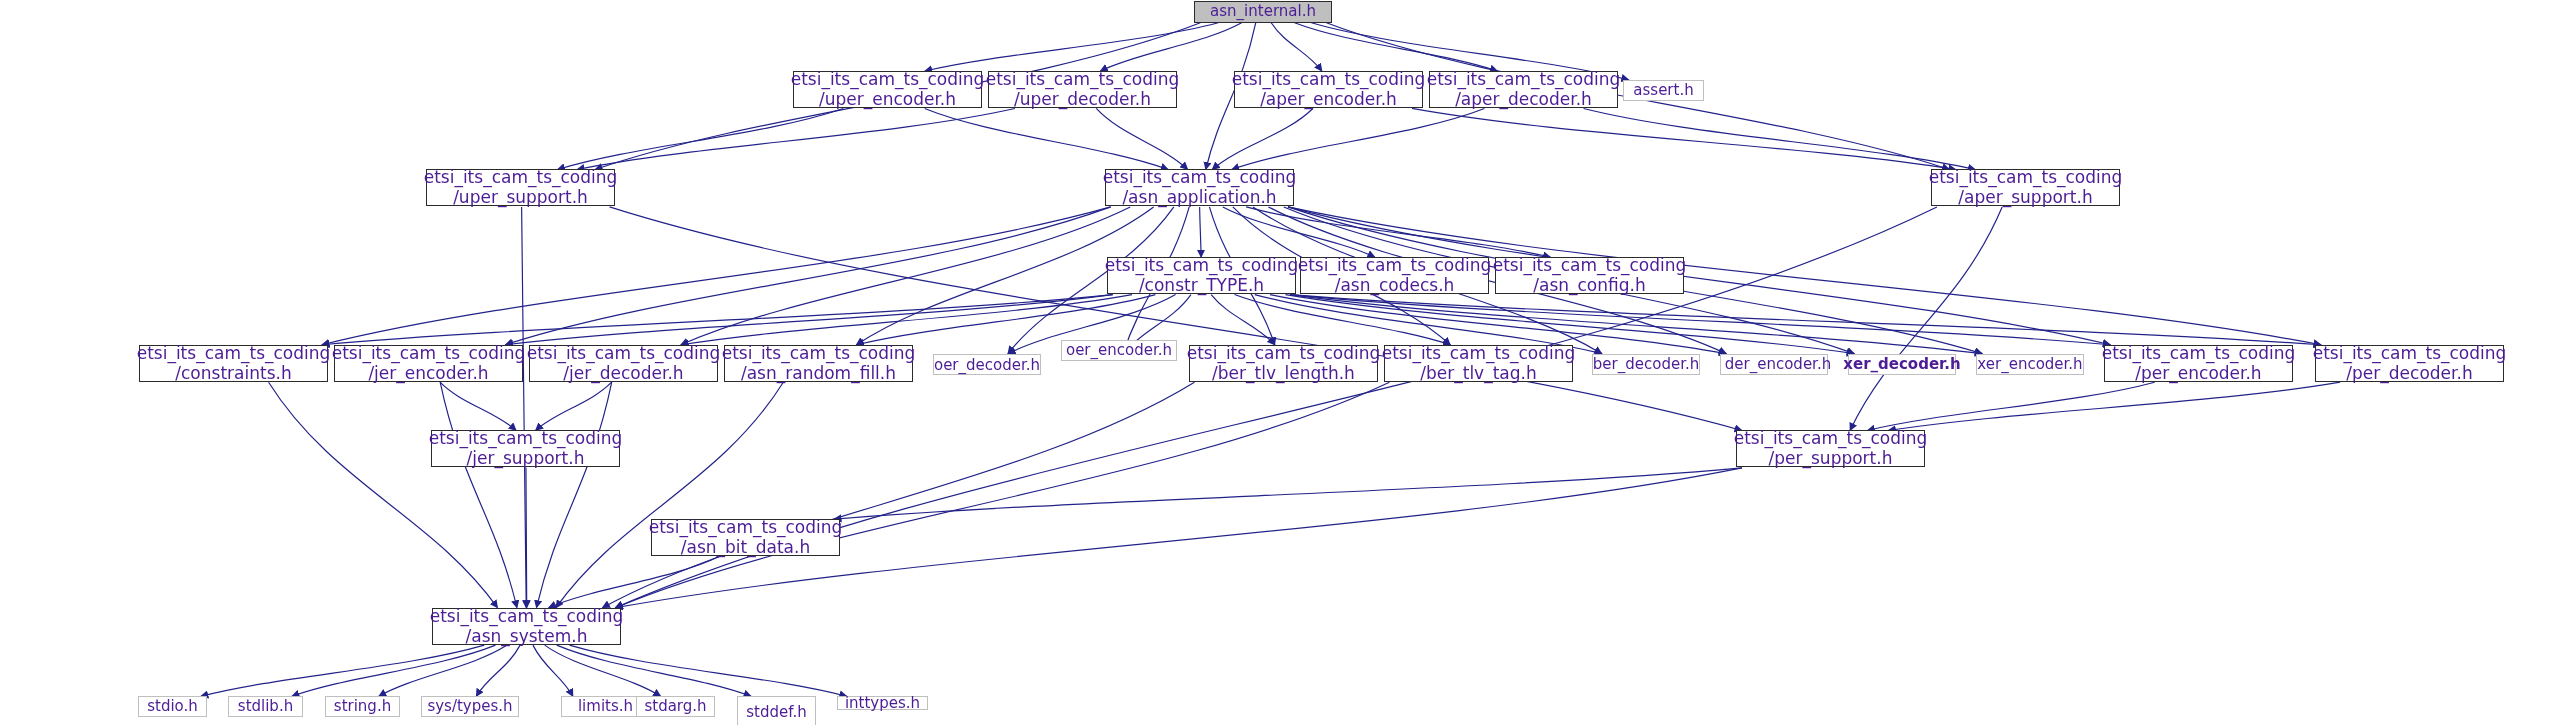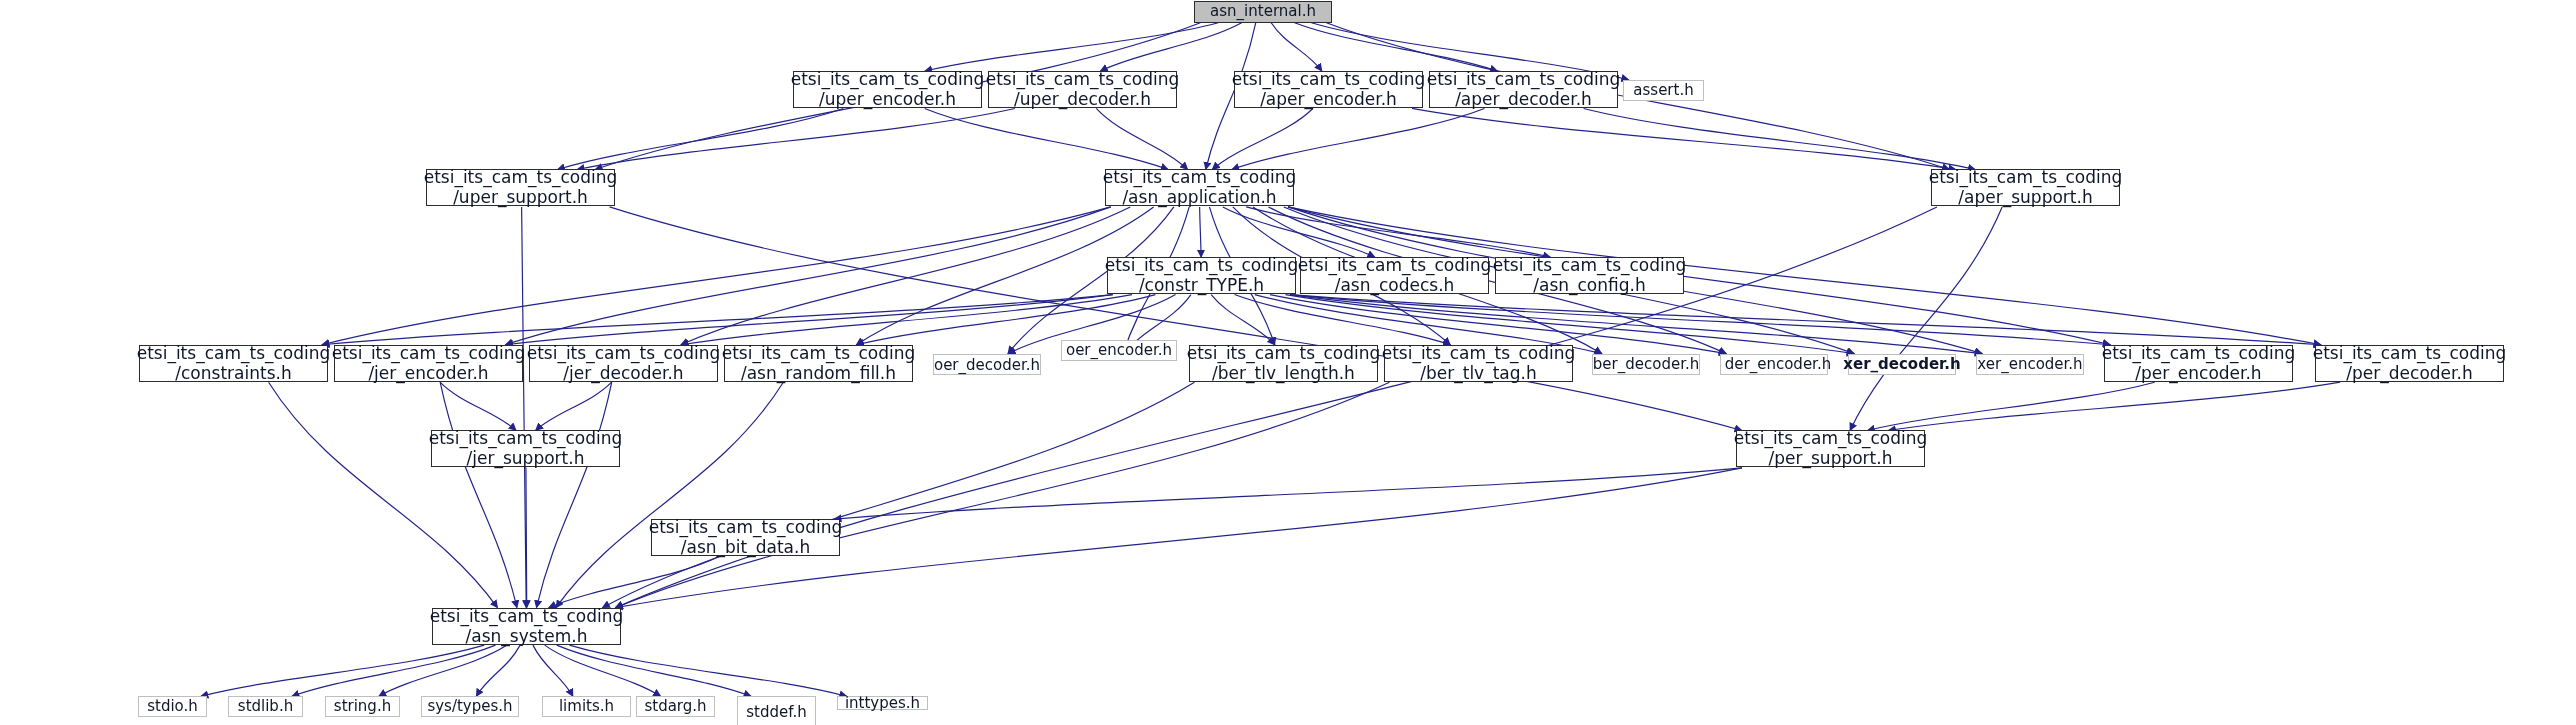--- a/index.html
+++ b/index.html
@@ -1,20 +1,20 @@
 <!DOCTYPE html>
 <html><head>
 <meta charset="utf-8">
 <style>
   html,body{margin:0;padding:0;background:#ffffff;}
   body{width:2576px;height:726px;font-family:"DejaVu Sans",sans-serif;overflow:hidden;}
   #graph{position:relative;width:2576px;height:726px;}
   svg.edges{position:absolute;left:0;top:0;width:2576px;height:726px;pointer-events:none;}
   .node{position:absolute;box-sizing:border-box;display:flex;align-items:center;justify-content:center;
-        text-align:center;line-height:1.12;color:#0f172a;background:#ffffff;}
+        text-align:center;line-height:1.12;color:#4c1d95;background:#ffffff;}
   .node span{display:block;white-space:pre;}
   .n-strong{border:1.6px solid #2b2b2b;font-size:17px;}
   .n-light{border:1.2px solid #bfbfbf;font-size:15px;}
   .n-root{border:1.6px solid #2b2b2b;background:#bfbfbf;font-size:15px;}
 </style>
 </head>
 <body>
 
 <div id="graph">
   <svg class="edges" viewBox="0 0 2616 737">
@@ -285,21 +285,21 @@
       <div class="node n-light" style="left: 325px; top: 696px; width: 75px; height: 20.7px;">
         <div>
           <span>string.h</span>
         </div>
       </div>
       <div class="node n-light" style="left: 421px; top: 696px; width: 98px; height: 20.7px;">
         <div>
           <span>sys/types.h</span>
         </div>
       </div>
-      <div class="node n-light" style="left: 542px; top: 696px; width: 89px; height: 20.7px; text-align: center;">
+      <div class="node n-light" style="left: 561px; top: 696px; width: 89px; height: 20.7px; text-align: center;">
         <div>
           <span>limits.h</span>
         </div>
       </div>
       <div class="node n-light" style="left: 636px; top: 696px; width: 79px; height: 20.7px;">
         <div>
           <span>stdarg.h</span>
         </div>
       </div>
       <div class="node n-light" style="left: 737px; top: 696px; width: 79px; height: 33px;">

